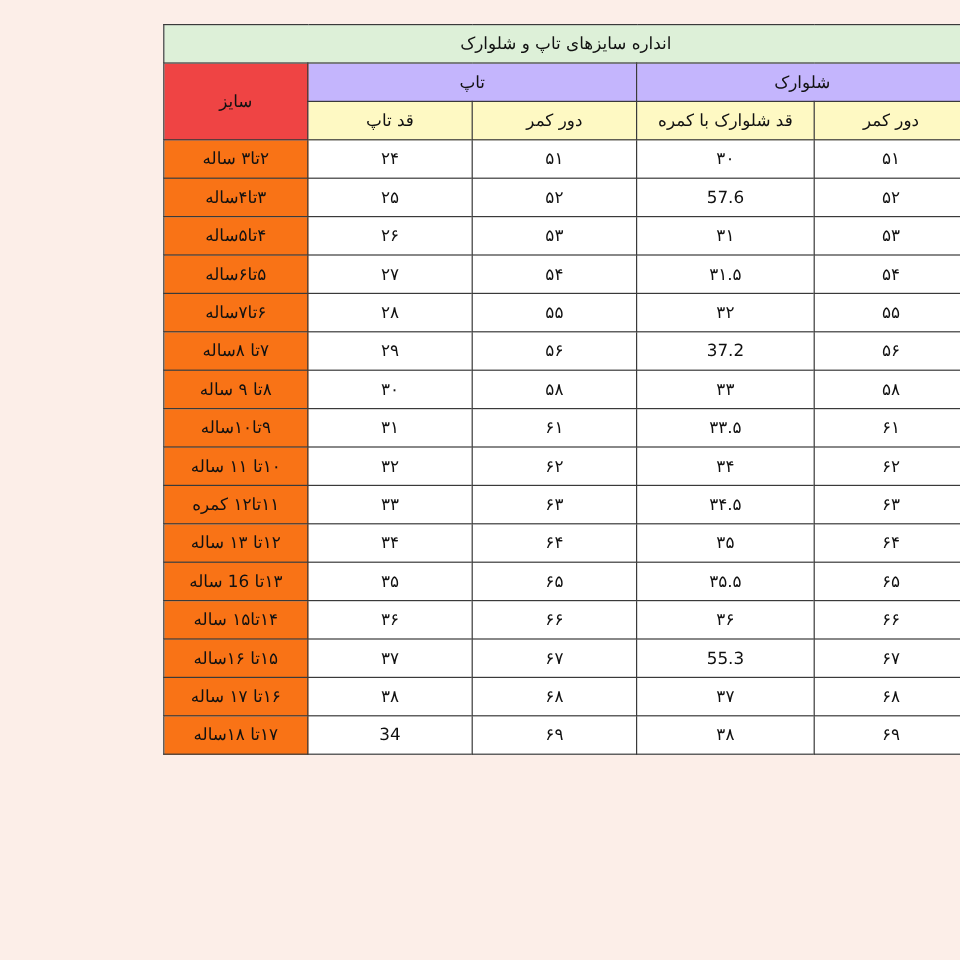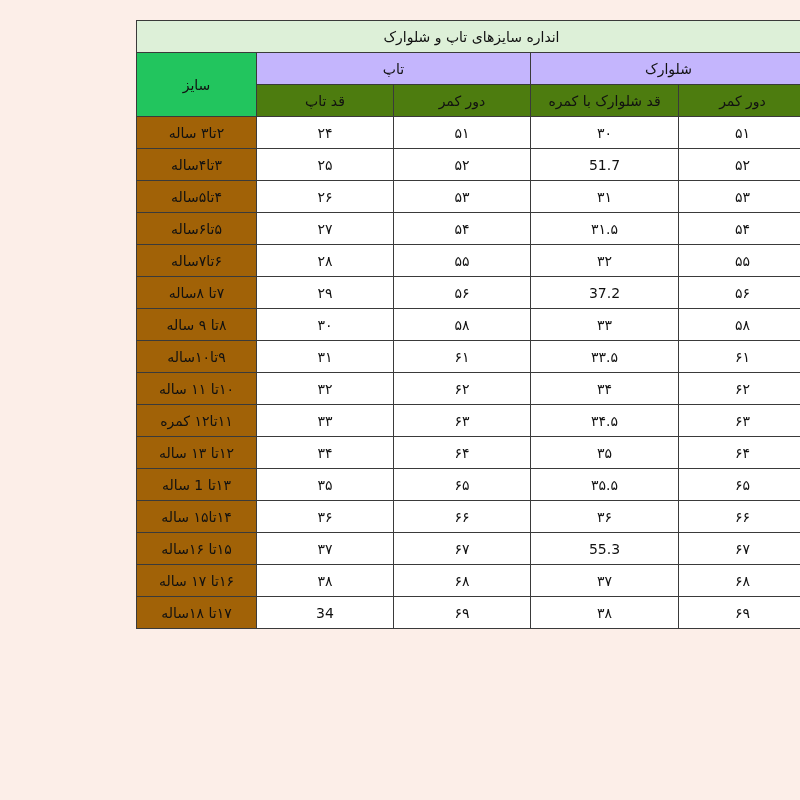--- a/index.html
+++ b/index.html
@@ -49,36 +49,36 @@
     font-size: 14.5px;
     height: 34px;
   }
   .group-cell {
     background: #c4b5fd;
     font-weight: bold;
     font-size: 15px;
     height: 36px;
   }
   .size-head-cell {
-    background: #22c55e;
+    background: #ef4444;
     font-weight: bold;
     font-size: 15px;
   }
   .sub-head-cell {
-    background: #4d7c0f;
+    background: #fef9c3;
     font-weight: bold;
     font-size: 13.5px;
     height: 30px;
   }
   .data-cell {
     background: #ffffff;
     font-size: 14.5px;
   }
   .size-label-cell {
-    background: #a16207;
+    background: #f97316;
     font-size: 13px;
   }
   
   col.c-size    { width: 120px; }
   col.c-tl      { width: 137px; }
   col.c-tw      { width: 137px; }
   col.c-pl      { width: 148px; }
   col.c-pw      { width: 128px; }
 </style>
 </head>
@@ -113,21 +113,21 @@
       <tbody>
         <tr>
           <td class="data-cell">۵۱</td>
           <td class="data-cell">۳۰</td>
           <td class="data-cell">۵۱</td>
           <td class="data-cell">۲۴</td>
           <td class="size-label-cell">۲تا۳ ساله</td>
         </tr>
         <tr>
           <td class="data-cell">۵۲</td>
-          <td class="data-cell">51.7</td>
+          <td class="data-cell">57.6</td>
           <td class="data-cell">۵۲</td>
           <td class="data-cell">۲۵</td>
           <td class="size-label-cell">۳تا۴ساله</td>
         </tr>
         <tr>
           <td class="data-cell">۵۳</td>
           <td class="data-cell">۳۱</td>
           <td class="data-cell">۵۳</td>
           <td class="data-cell">۲۶</td>
           <td class="size-label-cell">۴تا۵ساله</td>
@@ -186,21 +186,21 @@
           <td class="data-cell">۳۵</td>
           <td class="data-cell">۶۴</td>
           <td class="data-cell">۳۴</td>
           <td class="size-label-cell">۱۲تا ۱۳ ساله</td>
         </tr>
         <tr>
           <td class="data-cell">۶۵</td>
           <td class="data-cell">۳۵.۵</td>
           <td class="data-cell">۶۵</td>
           <td class="data-cell">۳۵</td>
-          <td class="size-label-cell">۱۳تا 1 ساله</td>
+          <td class="size-label-cell">۱۳تا 16 ساله</td>
         </tr>
         <tr>
           <td class="data-cell">۶۶</td>
           <td class="data-cell">۳۶</td>
           <td class="data-cell">۶۶</td>
           <td class="data-cell">۳۶</td>
           <td class="size-label-cell">۱۴تا۱۵ ساله</td>
         </tr>
         <tr>
           <td class="data-cell">۶۷</td>

